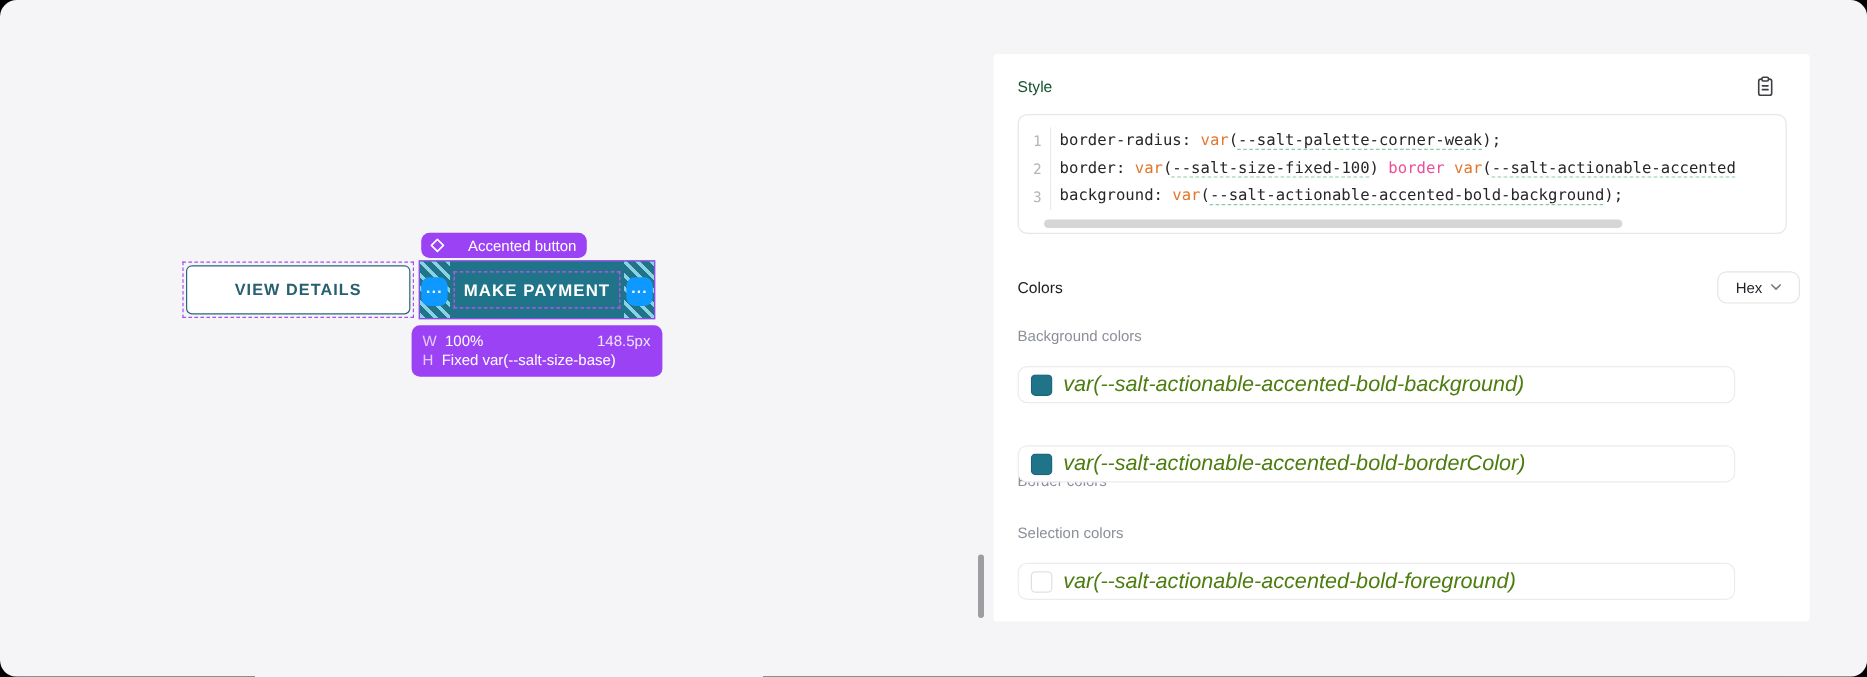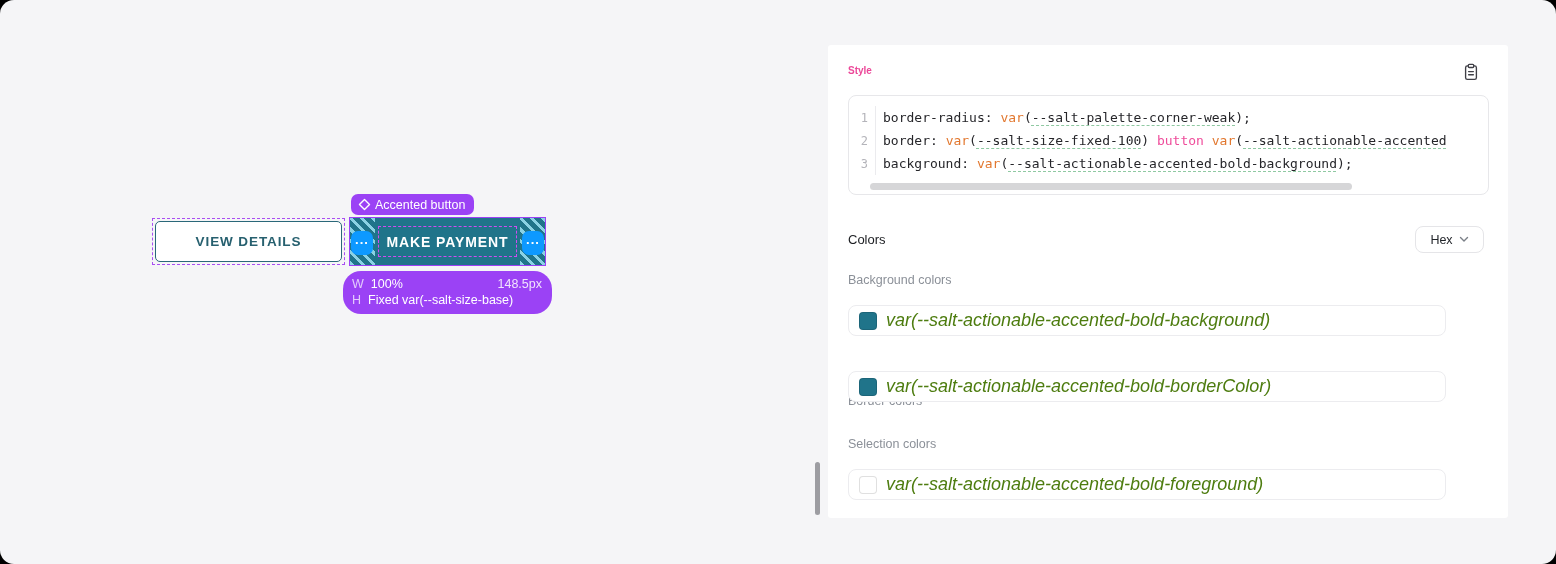--- a/index.html
+++ b/index.html
@@ -12,21 +12,21 @@
     background: #f5f5f7;
     border-radius: 14px;
     overflow: hidden;
   }
 
   
   .canvas { position: absolute; inset: 0 728px 0 0; }
 
   .chip {
     position: absolute; left: 351px; top: 194px; height: 21px;
-    display: flex; align-items: center; gap: 4px;
+    display: flex; align-items: center; gap: 19px;
     padding: 0 9px 0 7px; border-radius: 7px;
     color: #fff; font-size: 12.5px; font-weight: 500; white-space: nowrap;
   }
 
   .vd-outline {
     position: absolute; left: 152px; top: 218px; width: 193px; height: 47px;
     border: 1px dashed #a94ef2;
   }
   .vd-button {
     position: absolute; inset: 2px;
@@ -61,40 +61,40 @@
     background: #0d99ff; border-radius: 7px;
     display: flex; align-items: center; justify-content: center;
     color: #fff; font-size: 13px; font-weight: 700; letter-spacing: 1px;
     line-height: 0; padding-bottom: 6px; cursor: pointer;
   }
   .handle.left { left: 1px; }
   .handle.right { right: 1px; }
 
   .dim-box {
     position: absolute; left: 343px; top: 271px; width: 209px;
-    border-radius: 18px; padding: 5px 10px 6px 9px;
+    border-radius: 7px; padding: 5px 10px 6px 9px;
     color: #fff; font-size: 12.5px; line-height: 16px;
   }
   .dim-row { display: flex; justify-content: space-between; white-space: nowrap; }
   .dim-label { opacity: 0.72; margin-right: 7px; }
   .dim-right { opacity: 0.85; }
 
   .canvas-scrollbar {
     position: absolute; left: 815px; top: 462px; width: 5px; height: 53px;
     background: #9d9da2; border-radius: 3px; cursor: pointer;
   }
 
   
   .panel {
     position: absolute; left: 828px; top: 45px; width: 680px; height: 473px;
     background: #fff; border-radius: 3px;
   }
   .panel-title {
     position: absolute; left: 20px; top: 20px;
-    font-size: 10px; color: #ec4899; font-weight: 700;
+    font-size: 13px; color: #14532d; font-weight: 400;
   }
   .copy-btn {
     position: absolute; right: 26px; top: 16px; width: 22px; height: 22px;
     display: flex; align-items: center; justify-content: center;
     background: none; border: none; cursor: pointer;
   }
 
   .code-block {
     position: absolute; left: 20px; top: 50px; width: 641px; height: 100px;
     border: 1px solid #e7e7ea; border-radius: 8px; background: #fff;
@@ -122,21 +122,21 @@
   .h-scrollbar {
     position: absolute; left: 21px; bottom: 4px; width: 482px; height: 7px;
     background: #d6d6d8; border-radius: 4px; cursor: pointer;
   }
 
   .colors-title {
     position: absolute; left: 20px; top: 187px;
     font-size: 13px; color: #1b1d21; font-weight: 450;
   }
   .hex-btn {
-    position: absolute; right: 24px; top: 181px; height: 27px; width: 69px;
+    position: absolute; right: 8px; top: 181px; height: 27px; width: 69px;
     background: #fff; border: 1px solid #e5e5e8; border-radius: 8px;
     display: flex; align-items: center; justify-content: center; gap: 6px;
     font-family: "Liberation Sans", sans-serif;
     font-size: 12.5px; color: #1f2227; cursor: pointer;
   }
 
   .section-label {
     position: absolute; left: 20px;
     font-size: 12.5px; color: #8b9098;
   }
@@ -217,21 +217,21 @@
     </button>
 
     <div class="code-block">
       <div class="code-lines" id="code-lines">
           <div class="code-line">
             <div class="gutter">1</div>
             <div class="code-text"><span class="tok-p">border-radius: </span><span class="tok-k">var</span><span class="tok-p">(</span><span class="tok-v">--salt-palette-corner-weak</span><span class="tok-p">);</span></div>
           </div>
           <div class="code-line">
             <div class="gutter">2</div>
-            <div class="code-text"><span class="tok-p">border: </span><span class="tok-k">var</span><span class="tok-p">(</span><span class="tok-v">--salt-size-fixed-100</span><span class="tok-p">) </span><span class="tok-s">button</span><span class="tok-p"> </span><span class="tok-k">var</span><span class="tok-p">(</span><span class="tok-v">--salt-actionable-accented</span></div>
+            <div class="code-text"><span class="tok-p">border: </span><span class="tok-k">var</span><span class="tok-p">(</span><span class="tok-v">--salt-size-fixed-100</span><span class="tok-p">) </span><span class="tok-s">border</span><span class="tok-p"> </span><span class="tok-k">var</span><span class="tok-p">(</span><span class="tok-v">--salt-actionable-accented</span></div>
           </div>
           <div class="code-line">
             <div class="gutter">3</div>
             <div class="code-text"><span class="tok-p">background: </span><span class="tok-k">var</span><span class="tok-p">(</span><span class="tok-v">--salt-actionable-accented-bold-background</span><span class="tok-p">);</span></div>
           </div>
         </div>
       <div class="h-scrollbar"></div>
     </div>
 
     <div class="colors-title">Colors</div>

